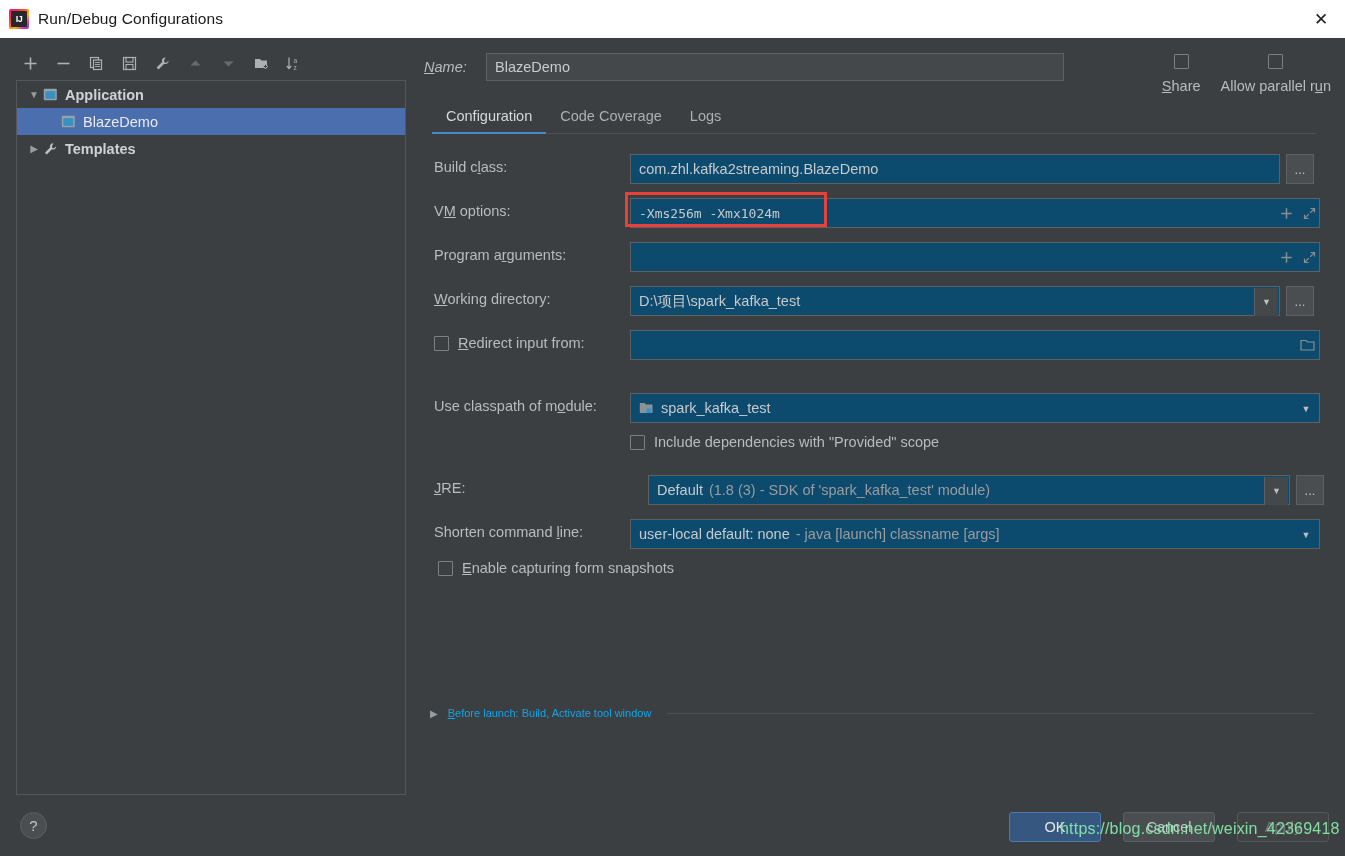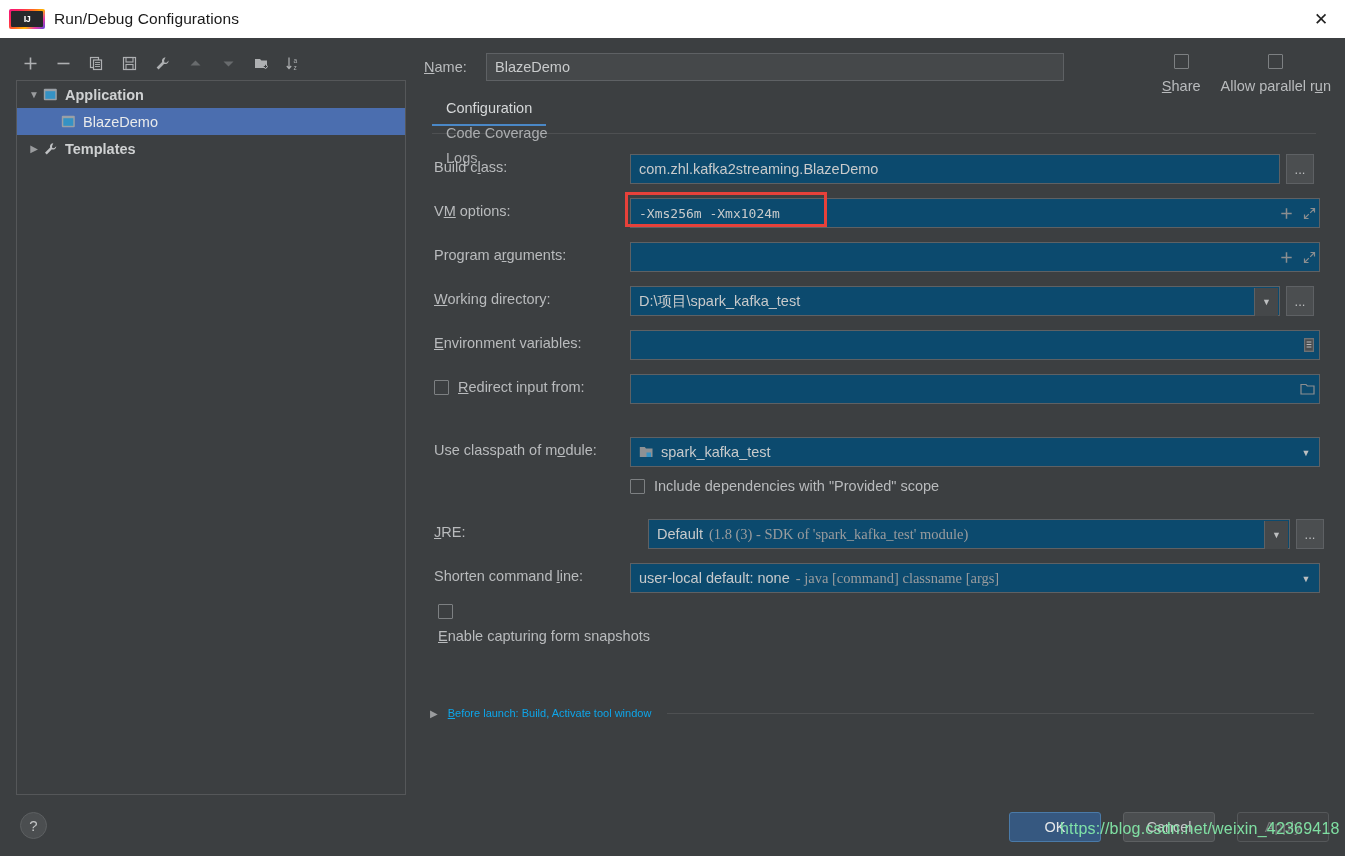--- a/index.html
+++ b/index.html
@@ -16,21 +16,21 @@
   }
 
   
   .titlebar {
     position: absolute; left: 0; top: 0;
     width: 1345px; height: 38px;
     background: #ffffff;
     display: flex; align-items: center;
   }
   .tb-logo {
-    width: 36px; height: 20px; margin-left: 9px; margin-right: 9px;
+    width: 20px; height: 20px; margin-left: 9px; margin-right: 9px;
     position: relative; flex: none;
   }
   .tb-logo .ring {
     position: absolute; inset: 0; border-radius: 2px;
     background: linear-gradient(135deg,#f2137e 0%,#fe2857 22%,#ff6b20 45%,#ffb400 62%,#e53aa3 80%,#5c49e0 100%);
   }
   .tb-logo .inner {
     position: absolute; left: 2px; top: 2px; right: 2px; bottom: 2px;
     background: #26282b; border-radius: 1px;
     color: #fff; font-size: 9px; font-weight: bold;
@@ -81,21 +81,21 @@
   .trow .tlabel { font-weight: bold; }
   .trow.child .tlabel { font-weight: normal; }
   .trow.sel .tlabel { color: #e8eaeb; }
 
   
   .name-row {
     position: absolute; left: 424px; top: 52px;
     width: 640px; height: 30px;
     display: flex; align-items: center;
   }
-  .name-label { font-size: 14.5px; color: #b9bbbd; width: 62px; }
+  .name-label { font-size: 14.5px; color: #b9bbbd; width: 62px; font-style: italic; }
   .u { text-decoration: underline; }
   .name-input {
     flex: 1; height: 28px; background: #45484a;
     border: 1px solid #5e6164; color: #c8cacb;
     font-size: 14.5px; padding: 0 8px;
     display: flex; align-items: center;
   }
 
   .checks {
     position: absolute; right: 14px; top: 54px;
@@ -103,23 +103,22 @@
   }
   .chk { display: flex; align-items: center; gap: 9px; font-size: 14.5px; color: #b9bbbd; flex-direction: column; }
   .box {
     width: 15px; height: 15px; border: 1px solid #7d8082;
     background: #3c3f41; border-radius: 1px; flex: none;
   }
 
   .tabs {
     position: absolute; left: 432px; top: 100px;
     width: 884px; height: 34px;
-    display: flex; align-items: flex-start;
+    display: flex; align-items: flex-end;
     border-bottom: 1px solid #4e5052;
-    flex-direction: column;
   }
   .tab {
     font-size: 14.5px; color: #acaeb0;
     padding: 0 14px 9px 14px;
     position: relative;
   }
   .tab.active { color: #d6d8d9; }
   .tab.active::after {
     content: ""; position: absolute; left: 0; right: 0; bottom: -1px;
     height: 2px; background: #4a88c7;
@@ -134,21 +133,21 @@
   .fctl {
     position: absolute; left: 206px; top: 6px;
     height: 30px; display: flex; align-items: center;
   }
   .ffield {
     background: #0c4a6e; border: 1px solid #5e6164;
     height: 30px; color: #c8cacb; font-size: 14.5px;
     padding: 0 8px; display: flex; align-items: center;
     position: relative;
   }
-  .fdim { color: #9a9c9e; font-family: Liberation Serif, serif; }
+  .fdim { color: #9a9c9e; }
   .dots {
     width: 28px; height: 30px; margin-left: 6px;
     background: #4b4e50; border: 1px solid #5e6164;
     color: #bdbfc0; font-size: 13px;
     display: flex; align-items: center; justify-content: center;
     flex: none;
   }
   .dropbtn {
     width: 24px; height: 28px; flex: none;
     border-left: 1px solid #5e6164; background: #45484a;
@@ -168,22 +167,22 @@
   }
   .mono { font-family: "DejaVu Sans Mono", "Liberation Mono", monospace; font-size: 13px; }
 
   .subchk {
     position: absolute; left: 206px; top: 3px;
     display: flex; align-items: center; gap: 9px;
     font-size: 14.5px; color: #b9bbbd;
   }
   .subchk2 {
     position: absolute; left: 14px; top: 3px;
-    display: flex; align-items: flex-start; gap: 9px;
-    font-size: 14.5px; color: #b9bbbd; flex-direction: column;
+    display: flex; align-items: flex-end; gap: 9px;
+    font-size: 14.5px; color: #b9bbbd;
   }
 
   .before-launch {
     position: absolute; left: 424px; top: 701px;
     width: 890px; height: 24px;
     display: flex; align-items: center; gap: 10px;
   }
   .bl-arrow { color: #9a9c9e; font-size: 10px; padding-left: 6px; }
   .bl-text { font-size: 11px; color: #0ea5e9; white-space: nowrap; }
   .bl-line { flex: 1; height: 1px; background: #4e5052; margin-left: 6px; }
@@ -385,33 +384,20 @@
       <div class="flabel"><span class="u">W</span><span>o</span><span>rking directory:</span></div>
       <div class="fctl" style="width:694px;">
         <div class="ffield" style="width:650px;">
           <span>D:\项目\spark_kafka_test</span>
           <div class="dropbtn">▼</div>
         </div>
         <div class="dots">...</div>
       </div>
     </div>
 
-    <div class="frow">
-      <div class="flabel"><span class="u">E</span><span>n</span><span>vironment variables:</span></div>
-      <div class="fctl" style="width:694px;">
-        <div class="ffield" style="width:690px;"></div>
-        <div class="inlineicons">
-          <svg width="14" height="16" viewBox="0 0 14 16">
-            <rect x="2" y="1" width="10" height="14" fill="#6e7174"></rect>
-            <rect x="3.2" y="2.4" width="7.6" height="11.2" fill="#4a4d4f"></rect>
-            <path d="M4.6 5h4.8M4.6 7.5h4.8M4.6 10h4.8" stroke="#b8babc" stroke-width="1"></path>
-          </svg>
-        </div>
-      </div>
-    </div>
 
     <div class="frow">
       <div class="flabel" style="left:10px; display:flex; align-items:center; gap:9px;">
         <div class="box"></div>
         <span><span class="u">R</span><span>e</span><span>direct input from:</span></span>
       </div>
       <div class="fctl" style="width:694px;">
         <div class="ffield" style="width:690px;"></div>
         <div class="inlineicons">
           <svg width="16" height="14" viewBox="0 0 16 14">
@@ -454,21 +440,21 @@
         </div>
         <div class="dots">...</div>
       </div>
     </div>
 
     <div class="frow">
       <div class="flabel"><span>Shorten command </span><span class="u">l</span><span>ine:</span></div>
       <div class="fctl" style="width:694px;">
         <div class="ffield" style="width:690px; gap:6px;">
           <span>user-local default: none</span>
-          <span class="fdim">- java [command] classname [args]</span>
+          <span class="fdim">- java [launch] classname [args]</span>
           <div class="dropbtn" style="border-left:none; background:transparent;">▼</div>
         </div>
       </div>
     </div>
 
     <div class="frow" style="height:38px;">
       <div class="subchk2">
         <div class="box"></div>
         <span><span class="u">E</span><span>n</span><span>able capturing form snapshots</span></span>
       </div>

